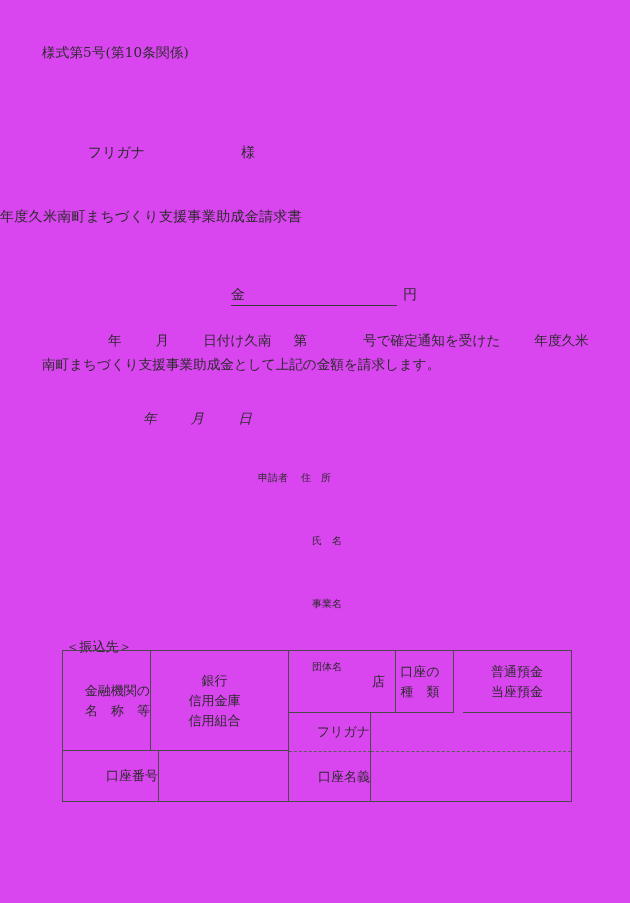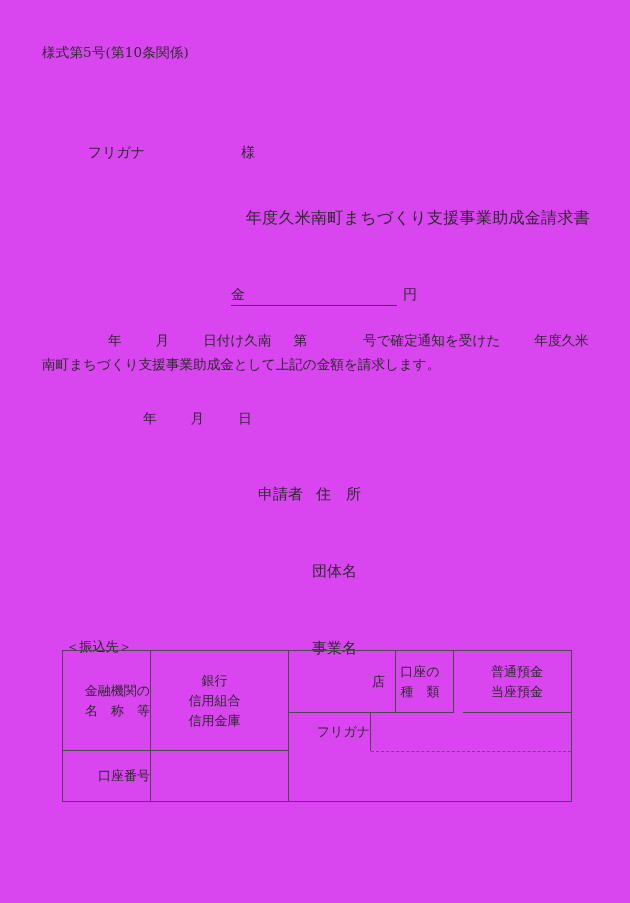--- a/index.html
+++ b/index.html
@@ -33,22 +33,22 @@
     left: 70px;
     top: 128px;
     font-size: 14px;
   }
   .addressee .gap { display: inline-block; width: 96px; }
 
   .doc-title {
     left: 0;
     top: 208px;
     width: 590px;
-    text-align: right;
-    font-size: 16px;
+    text-align: left;
+    font-size: 14px;
     letter-spacing: 0.3px;
   }
 
   
   .amount-row {
     left: 0;
     top: 270px;
     width: 630px;
     text-align: center;
     font-size: 14px;
@@ -77,27 +77,28 @@
   .sp-sm { display: inline-block; width: 22px; }
   .sp-md { display: inline-block; width: 34px; }
   .sp-lg { display: inline-block; width: 56px; }
   .sp-xl { display: inline-block; width: 66px; }
 
   
   .date-line {
     left: 143px;
     top: 410px;
     font-size: 13.6px;
+    font-style: italic;
   }
 
   
   .applicant {
     left: 258px;
     top: 449px;
-    font-size: 15px;
+    font-size: 10px;
   }
   .applicant .line { height: 41px; }
   .applicant .label-indent { display: inline-block; width: 54px; }
   .sp-ch { display: inline-block; width: 13px; }
 
   
   .transfer-heading {
     left: 66px;
     top: 630px;
     font-size: 13.2px;
@@ -155,38 +156,39 @@
   <div class="abs amount-row">
     <span class="amount-inner"><span class="amount-underlined"><span>金</span><span class="amount-blank"></span></span><span class="amount-yen">円</span></span>
   </div>
 
   <div class="abs body-par"><span class="sp-xl"></span><span>年</span><span class="sp-md"></span><span>月</span><span class="sp-md"></span><span>日付け久南</span><span class="sp-sm"></span><span>第</span><span class="sp-lg"></span><span>号で確定通知を受けた</span><span class="sp-md"></span><span>年度久米南町</span><span>まちづくり支援事業助成金として上記の金額を請求します。</span></div>
 
   <div class="abs date-line"><span>年</span><span class="sp-md"></span><span>月</span><span class="sp-md"></span><span>日</span></div>
 
   <div class="abs applicant">
     <div class="line"><span>申請者</span><span class="sp-ch"></span><span>住　所</span></div>
+    <div class="line"><span class="label-indent"></span><span>氏　名</span></div>
+    <div class="line"><span class="label-indent"></span><span>事業名</span></div>
     <div class="line"><span class="label-indent"></span><span>団体名</span></div>
-    <div class="line"><span class="label-indent"></span><span>事業名</span></div>
   </div>
 
   <div class="abs transfer-heading">＜振込先＞</div>
 
   <div class="tbl-wrap">
     <div class="tbl">
 
       <div class="cell ta-l pad-l br bb" style="left:0; top:0; width:88px; height:100px;">
         <span class="stack-line">金融機関の</span>
         <span class="stack-line">名　称　等</span>
       </div>
 
       <div class="cell ta-r pad-r br bb" style="left:88px; top:0; width:138px; height:100px;text-align:center;">
         <span class="stack-line">銀行</span>
+        <span class="stack-line">信用金庫</span>
         <span class="stack-line">信用組合</span>
-        <span class="stack-line">信用金庫</span>
       </div>
 
       <div class="cell ta-r pad-r br bb" style="left:226px; top:0; width:107px; height:62px;">
         <span class="stack-line">店</span>
       </div>
 
       <div class="cell ta-c br bb" style="left:324px; top:0; width:67px; height:62px;">
         <span class="stack-line">口座の</span>
         <span class="stack-line">種　類</span>
       </div>
@@ -195,25 +197,28 @@
         <span class="stack-line">普通預金</span>
         <span class="stack-line">当座預金</span>
       </div>
 
       <div class="cell ta-l pad-l br" style="left:226px; top:62px; width:82px; height:38px;">
         <span class="stack-line">フリガナ</span>
       </div>
 
       <div class="cell ta-l pad-l" style="left:308px; top:62px; width:200px; height:38px;"></div>
 
-      <div class="cell ta-l pad-l br" style="left:0; top:100px; width:88px; height:50px;">
+      <div class="cell ta-l pad-l br" style="left:8px; top:100px; width:88px; height:50px;">
         <span class="stack-line">口座番号</span>
       </div>
 
       <div class="cell ta-l pad-l br" style="left:88px; top:100px; width:138px; height:50px;"></div>
 
+      <div class="cell ta-l pad-l br dashed-top" style="left:226px; top:100px; width:82px; height:50px;">
+        <span class="stack-line">口座名義</span>
+      </div>
 
       <div class="cell ta-l pad-l dashed-top" style="left:308px; top:100px; width:200px; height:50px;"></div>
 
     </div>
   </div>
 
 </div>
 
 </body></html>

